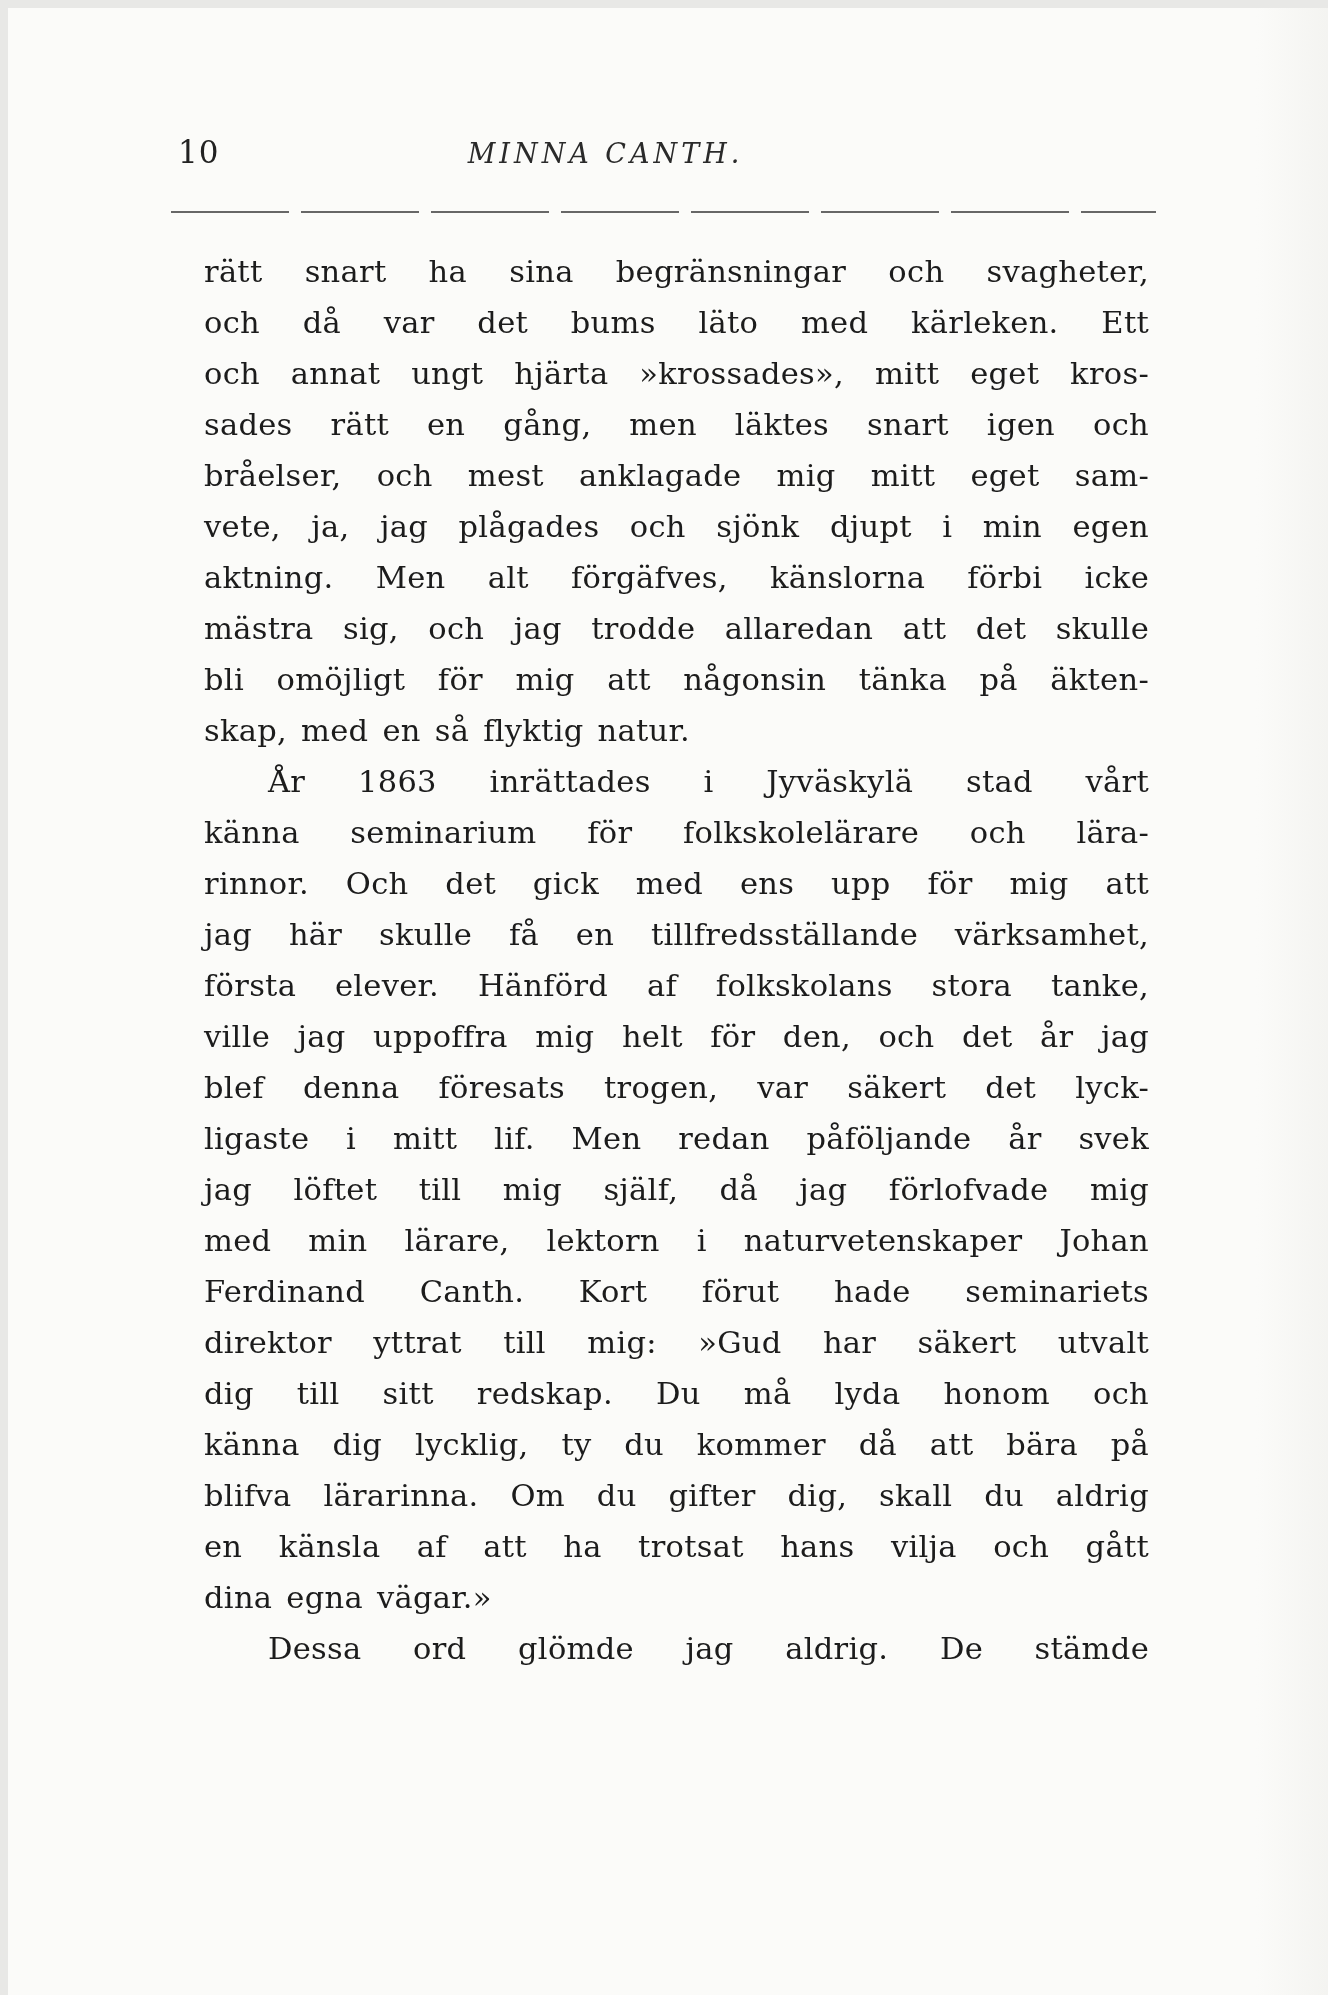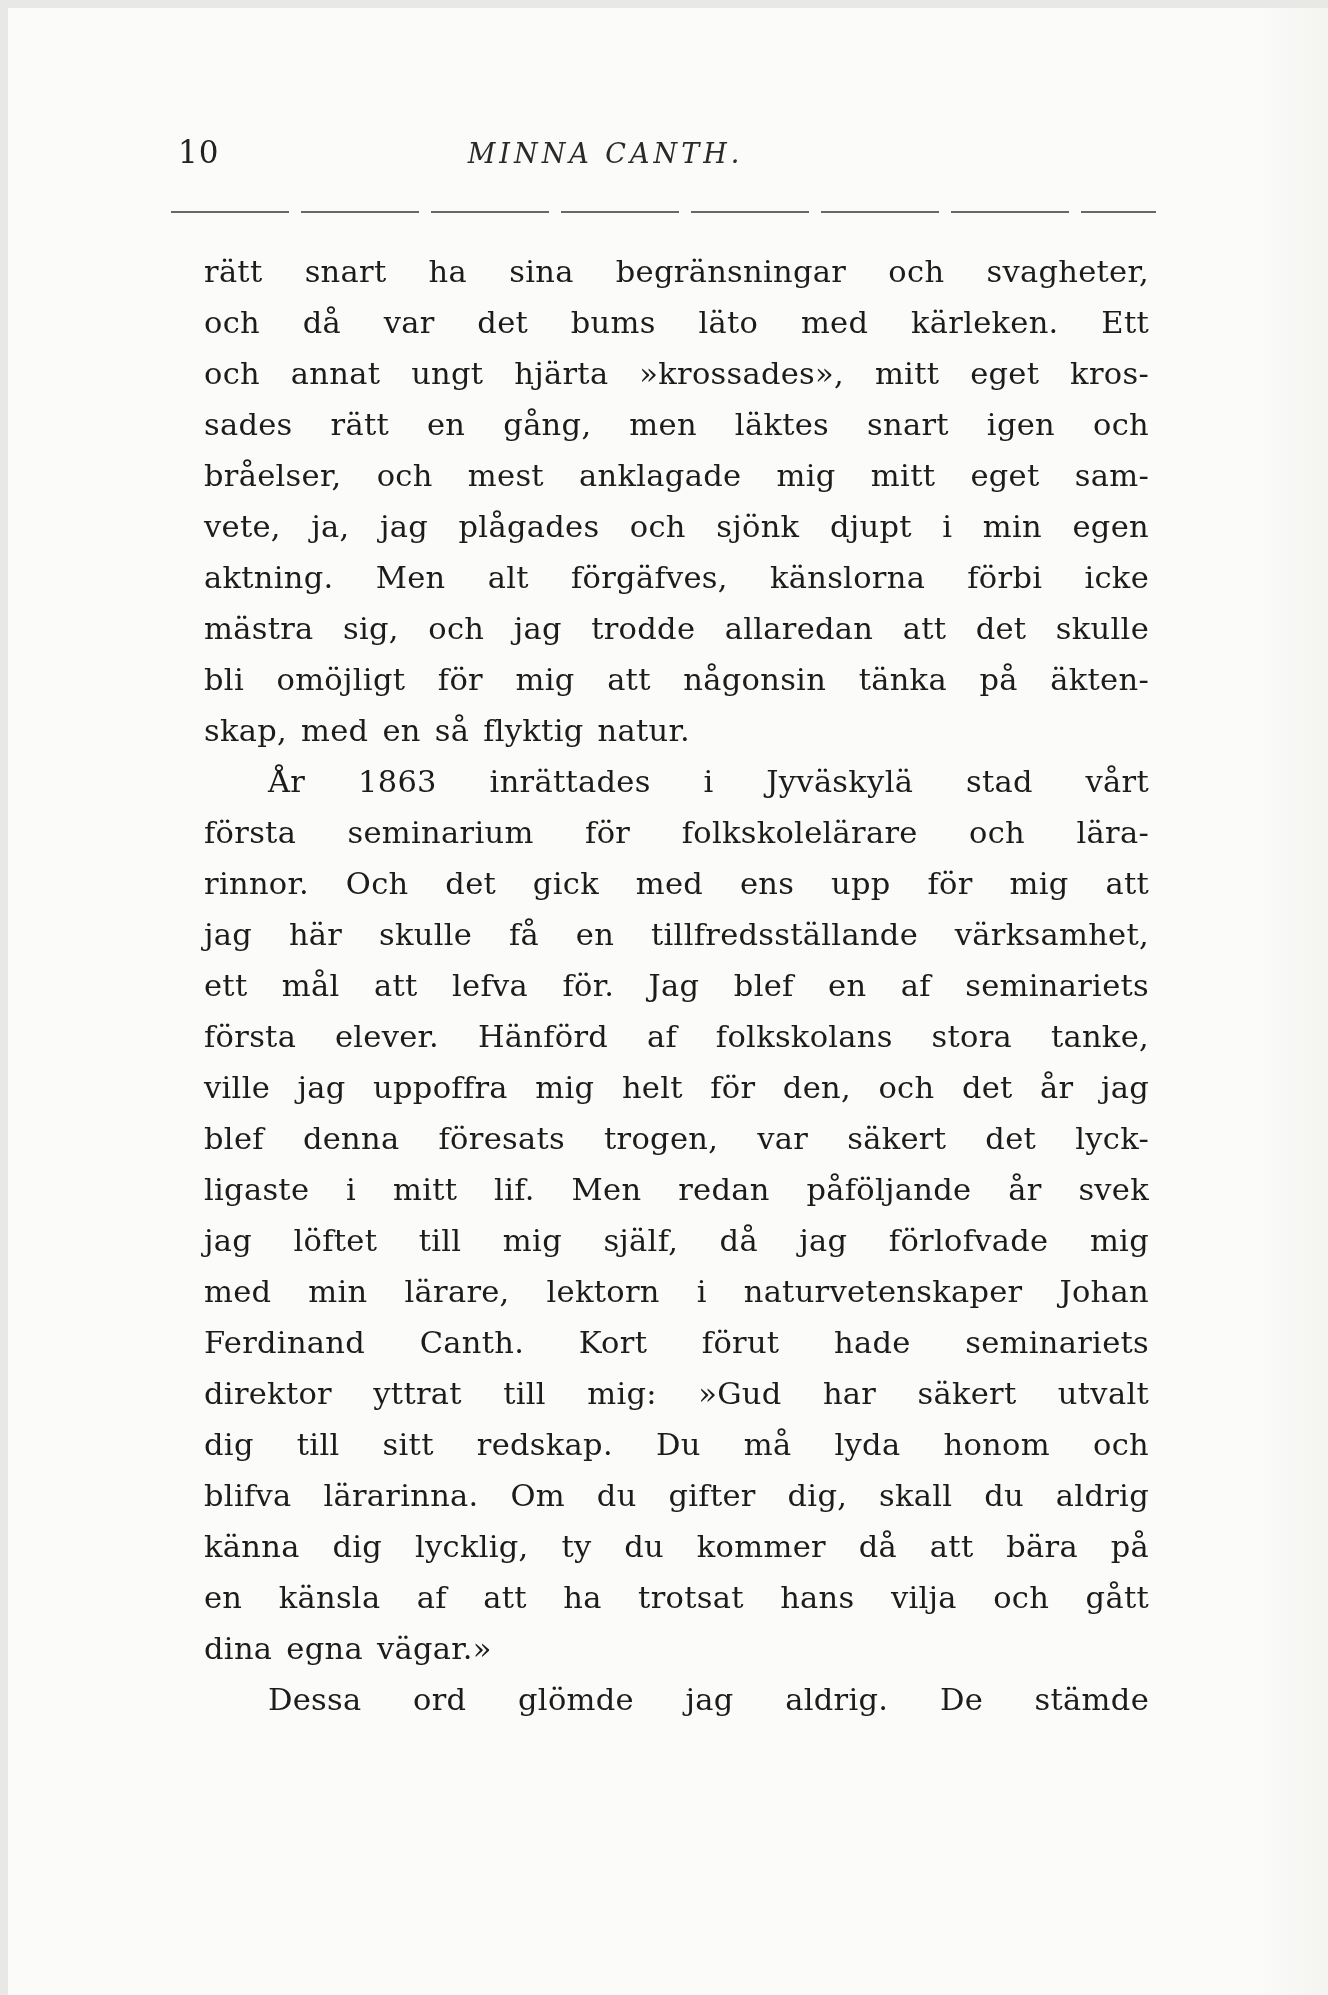--- a/index.html
+++ b/index.html
@@ -105,35 +105,34 @@
       <div class="line">bråelser, och mest anklagade mig mitt eget sam-</div>
       <div class="line">vete, ja, jag plågades och sjönk djupt i min egen</div>
       <div class="line">aktning. Men alt förgäfves, känslorna förbi icke</div>
       <div class="line">mästra sig, och jag trodde allaredan att det skulle</div>
       <div class="line">bli omöjligt för mig att någonsin tänka på äkten-</div>
       <div class="line last">skap, med en så flyktig natur.</div>
     </div>
 
     <div class="paragraph">
       <div class="line indent">År 1863 inrättades i Jyväskylä stad vårt</div>
-      <div class="line">första seminarium för folkskolelärare och lära-</div>
+      <div class="line">känna seminarium för folkskolelärare och lära-</div>
       <div class="line">rinnor. Och det gick med ens upp för mig att</div>
       <div class="line">jag här skulle få en tillfredsställande värksamhet,</div>
-      <div class="line">ett mål att lefva för. Jag blef en af seminariets</div>
       <div class="line">första elever. Hänförd af folkskolans stora tanke,</div>
       <div class="line">ville jag uppoffra mig helt för den, och det år jag</div>
       <div class="line">blef denna föresats trogen, var säkert det lyck-</div>
       <div class="line">ligaste i mitt lif. Men redan påföljande år svek</div>
       <div class="line">jag löftet till mig själf, då jag förlofvade mig</div>
       <div class="line">med min lärare, lektorn i naturvetenskaper Johan</div>
       <div class="line">Ferdinand Canth. Kort förut hade seminariets</div>
       <div class="line">direktor yttrat till mig: »Gud har säkert utvalt</div>
       <div class="line">dig till sitt redskap. Du må lyda honom och</div>
+      <div class="line">känna dig lycklig, ty du kommer då att bära på</div>
       <div class="line">blifva lärarinna. Om du gifter dig, skall du aldrig</div>
-      <div class="line">känna dig lycklig, ty du kommer då att bära på</div>
       <div class="line">en känsla af att ha trotsat hans vilja och gått</div>
       <div class="line last">dina egna vägar.»</div>
     </div>
 
     <div class="paragraph">
       <div class="line indent">Dessa ord glömde jag aldrig. De stämde</div>
     </div>
 
   </div>
 

